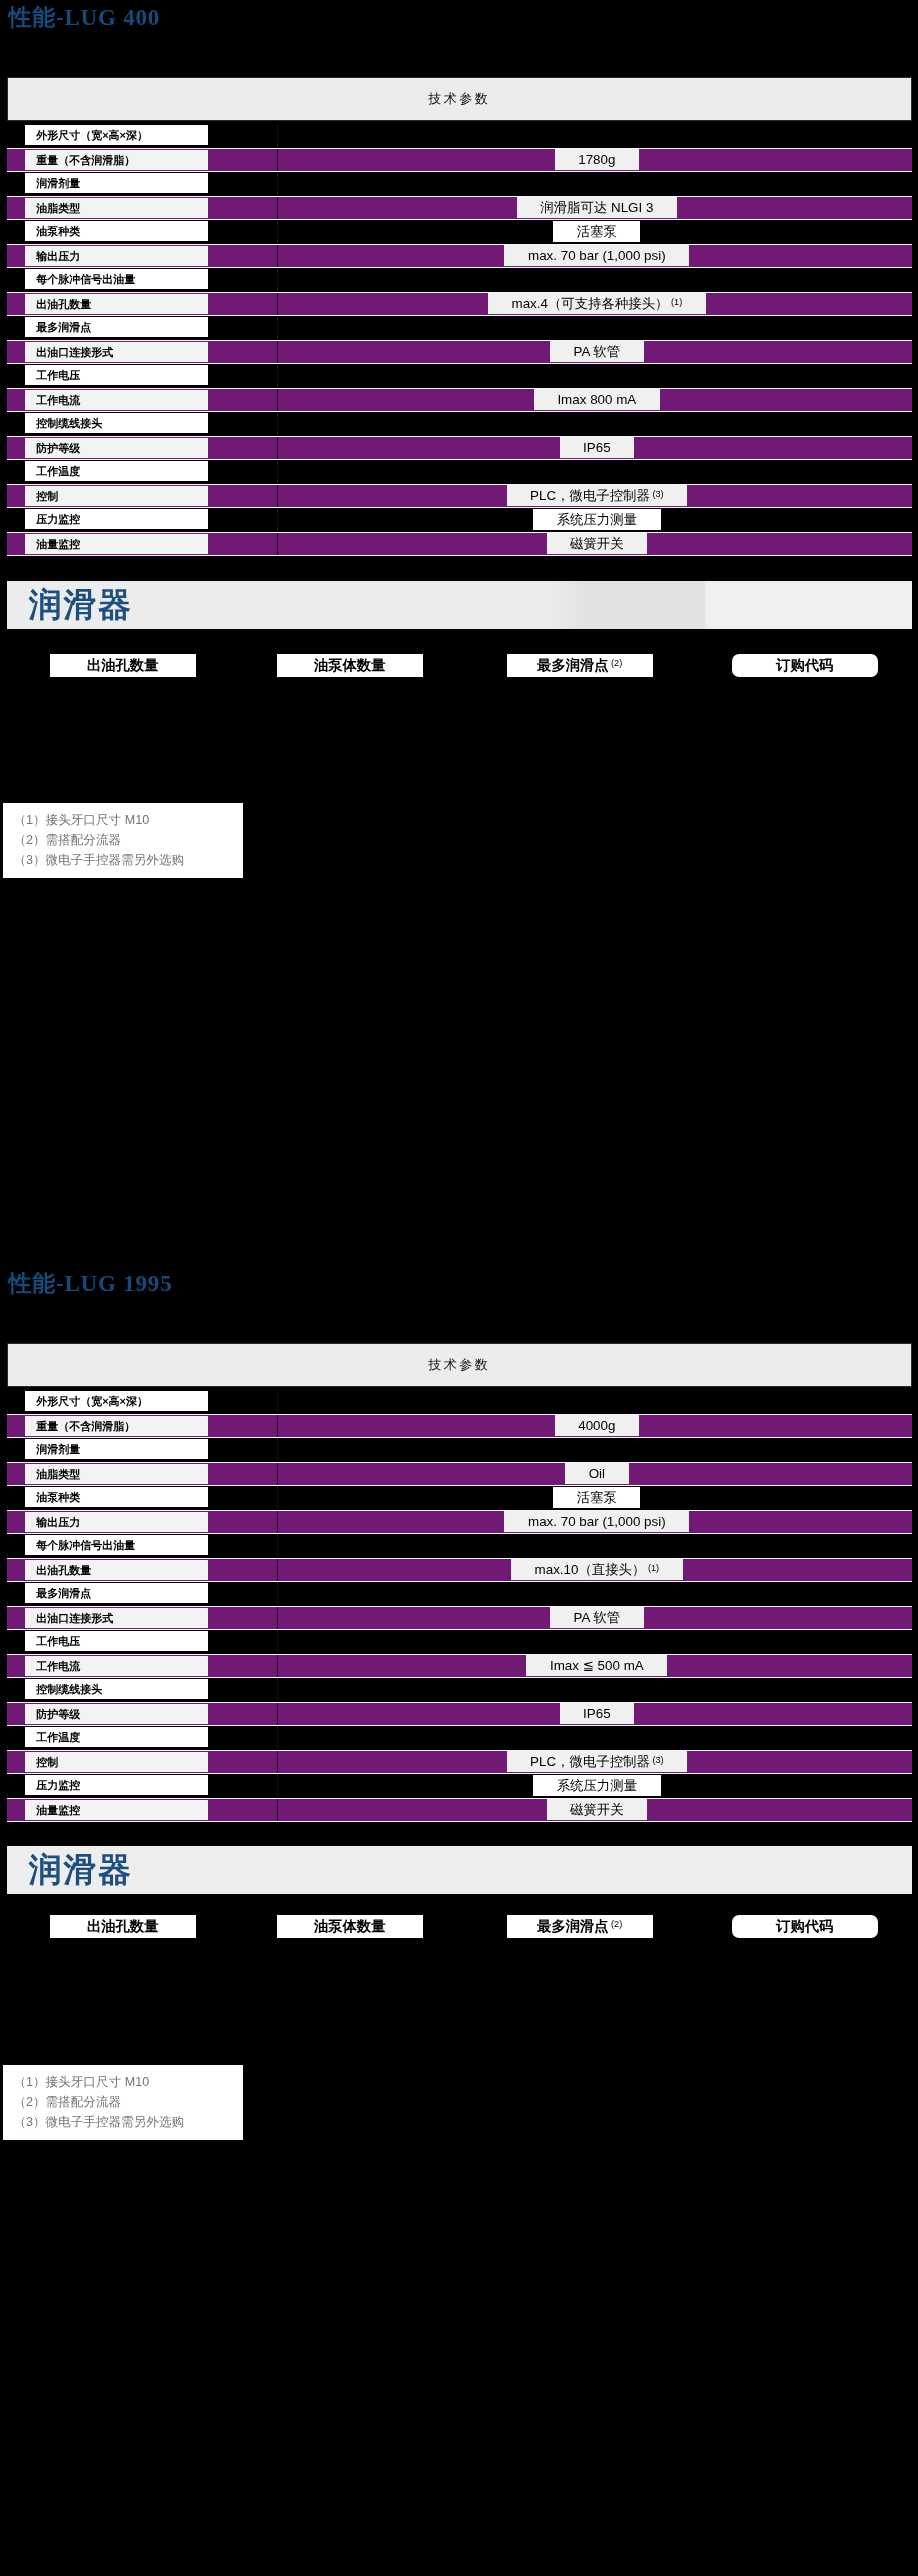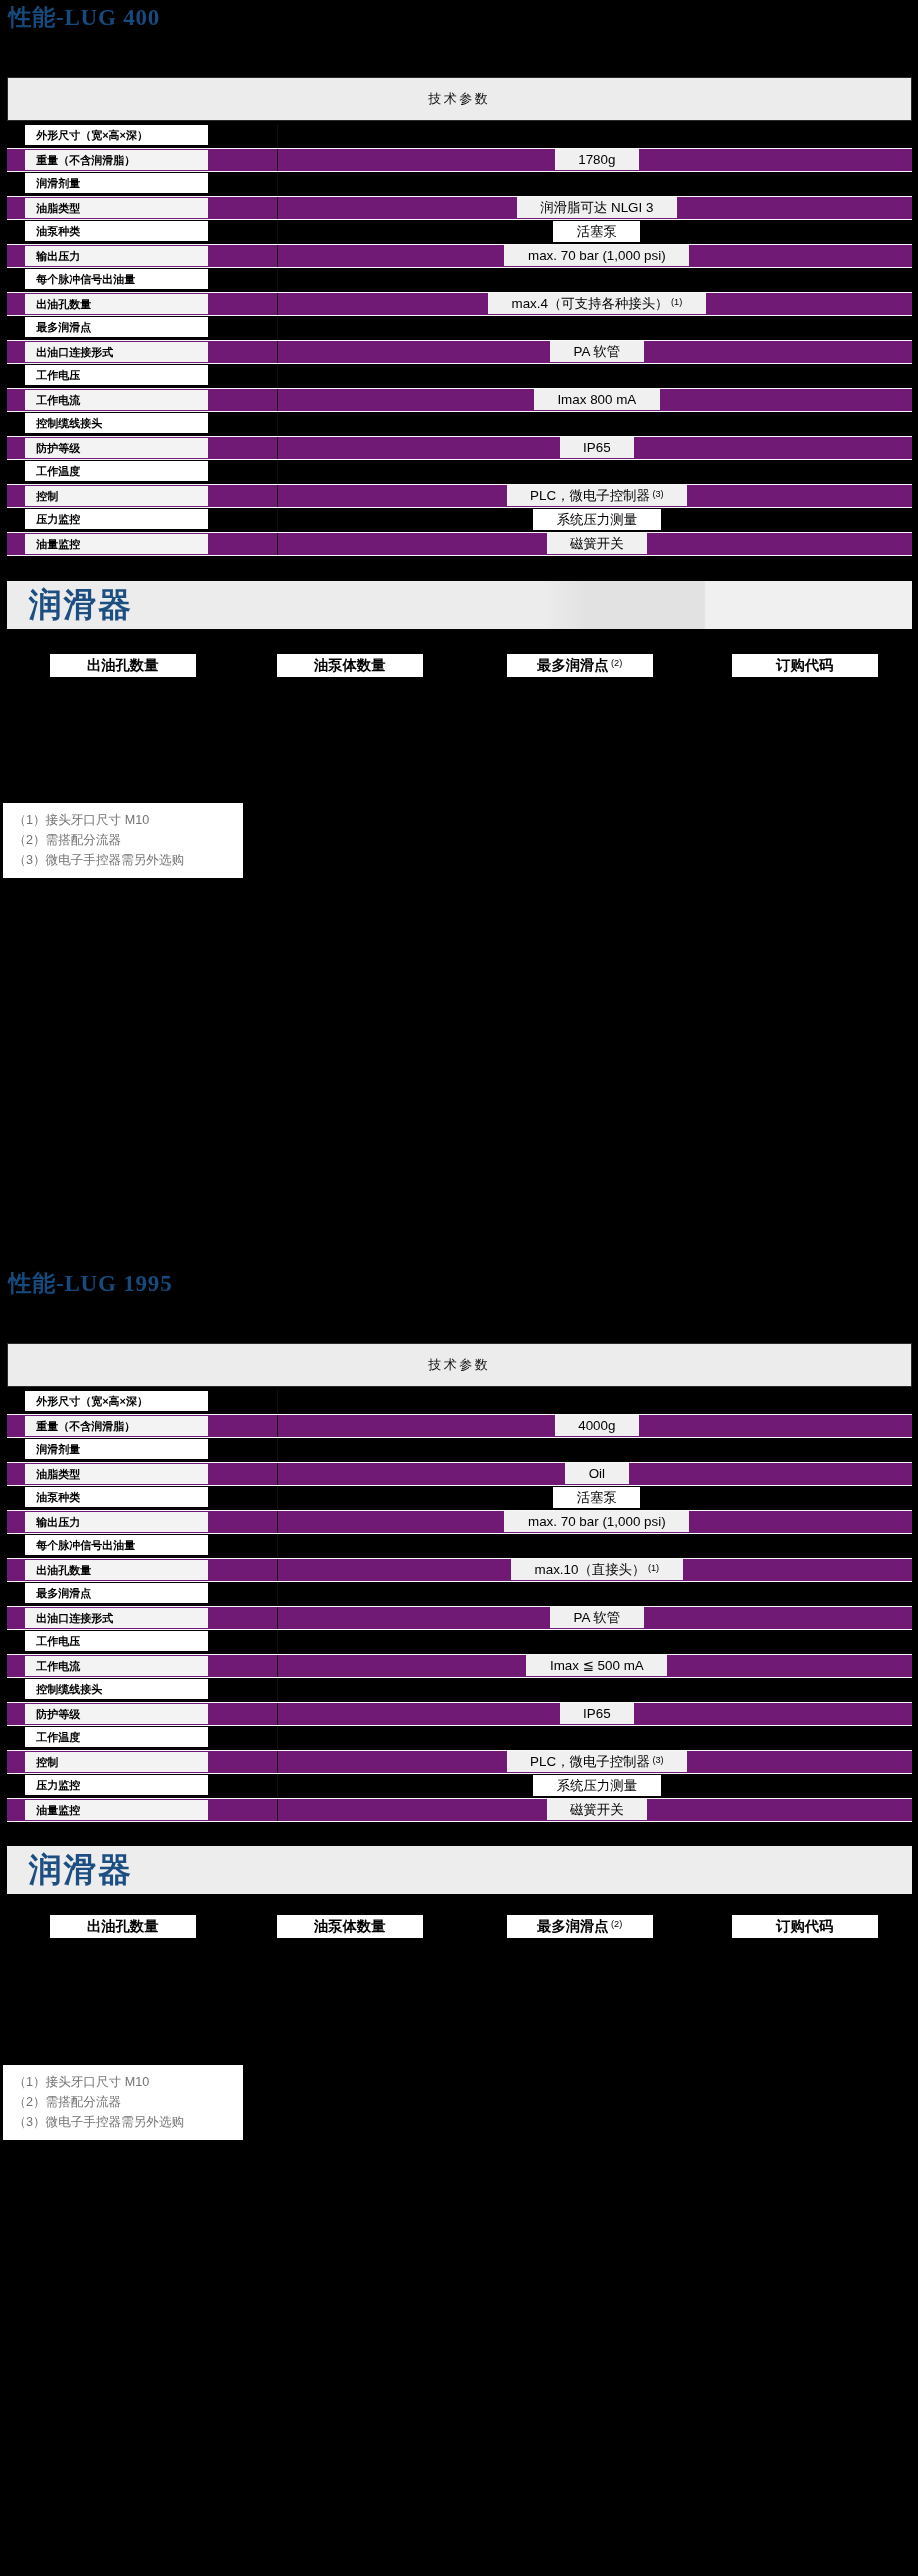--- a/index.html
+++ b/index.html
@@ -39,21 +39,21 @@
   .band-title{font-size:33px;font-weight:bold;color:#1c4e82;margin-left:22px;letter-spacing:1.7px;}
 
   .cols{position:absolute;left:6.7px;top:654px;width:905px;height:23px;}
   #sec1 .cols{top:649px;}
   .col-cell{position:absolute;top:0;height:23px;width:146px;background:#ffffff;
             display:flex;align-items:center;justify-content:center;
             font-weight:bold;font-size:14.3px;color:#000;white-space:nowrap;}
   .col-cell:nth-child(1){left:43px;}
   .col-cell:nth-child(2){left:270px;}
   .col-cell:nth-child(3){left:500px;}
-  .col-cell:nth-child(4){left:725px;}
+  .col-cell:nth-child(4){left:725px;border-radius:7px;}
   .col-cell sup.note{font-size:9.2px;transform:translateY(-3.4px);}
 
   .footnotes{position:absolute;left:3.4px;top:803px;width:240px;background:#ffffff;
              padding:6.7px 10px 8.4px;box-sizing:border-box;}
   #sec1 .footnotes{top:799px;}
   .fn{font-size:12.6px;line-height:20px;color:#737373;white-space:nowrap;}
 </style>
 </head>
 <body>
 

